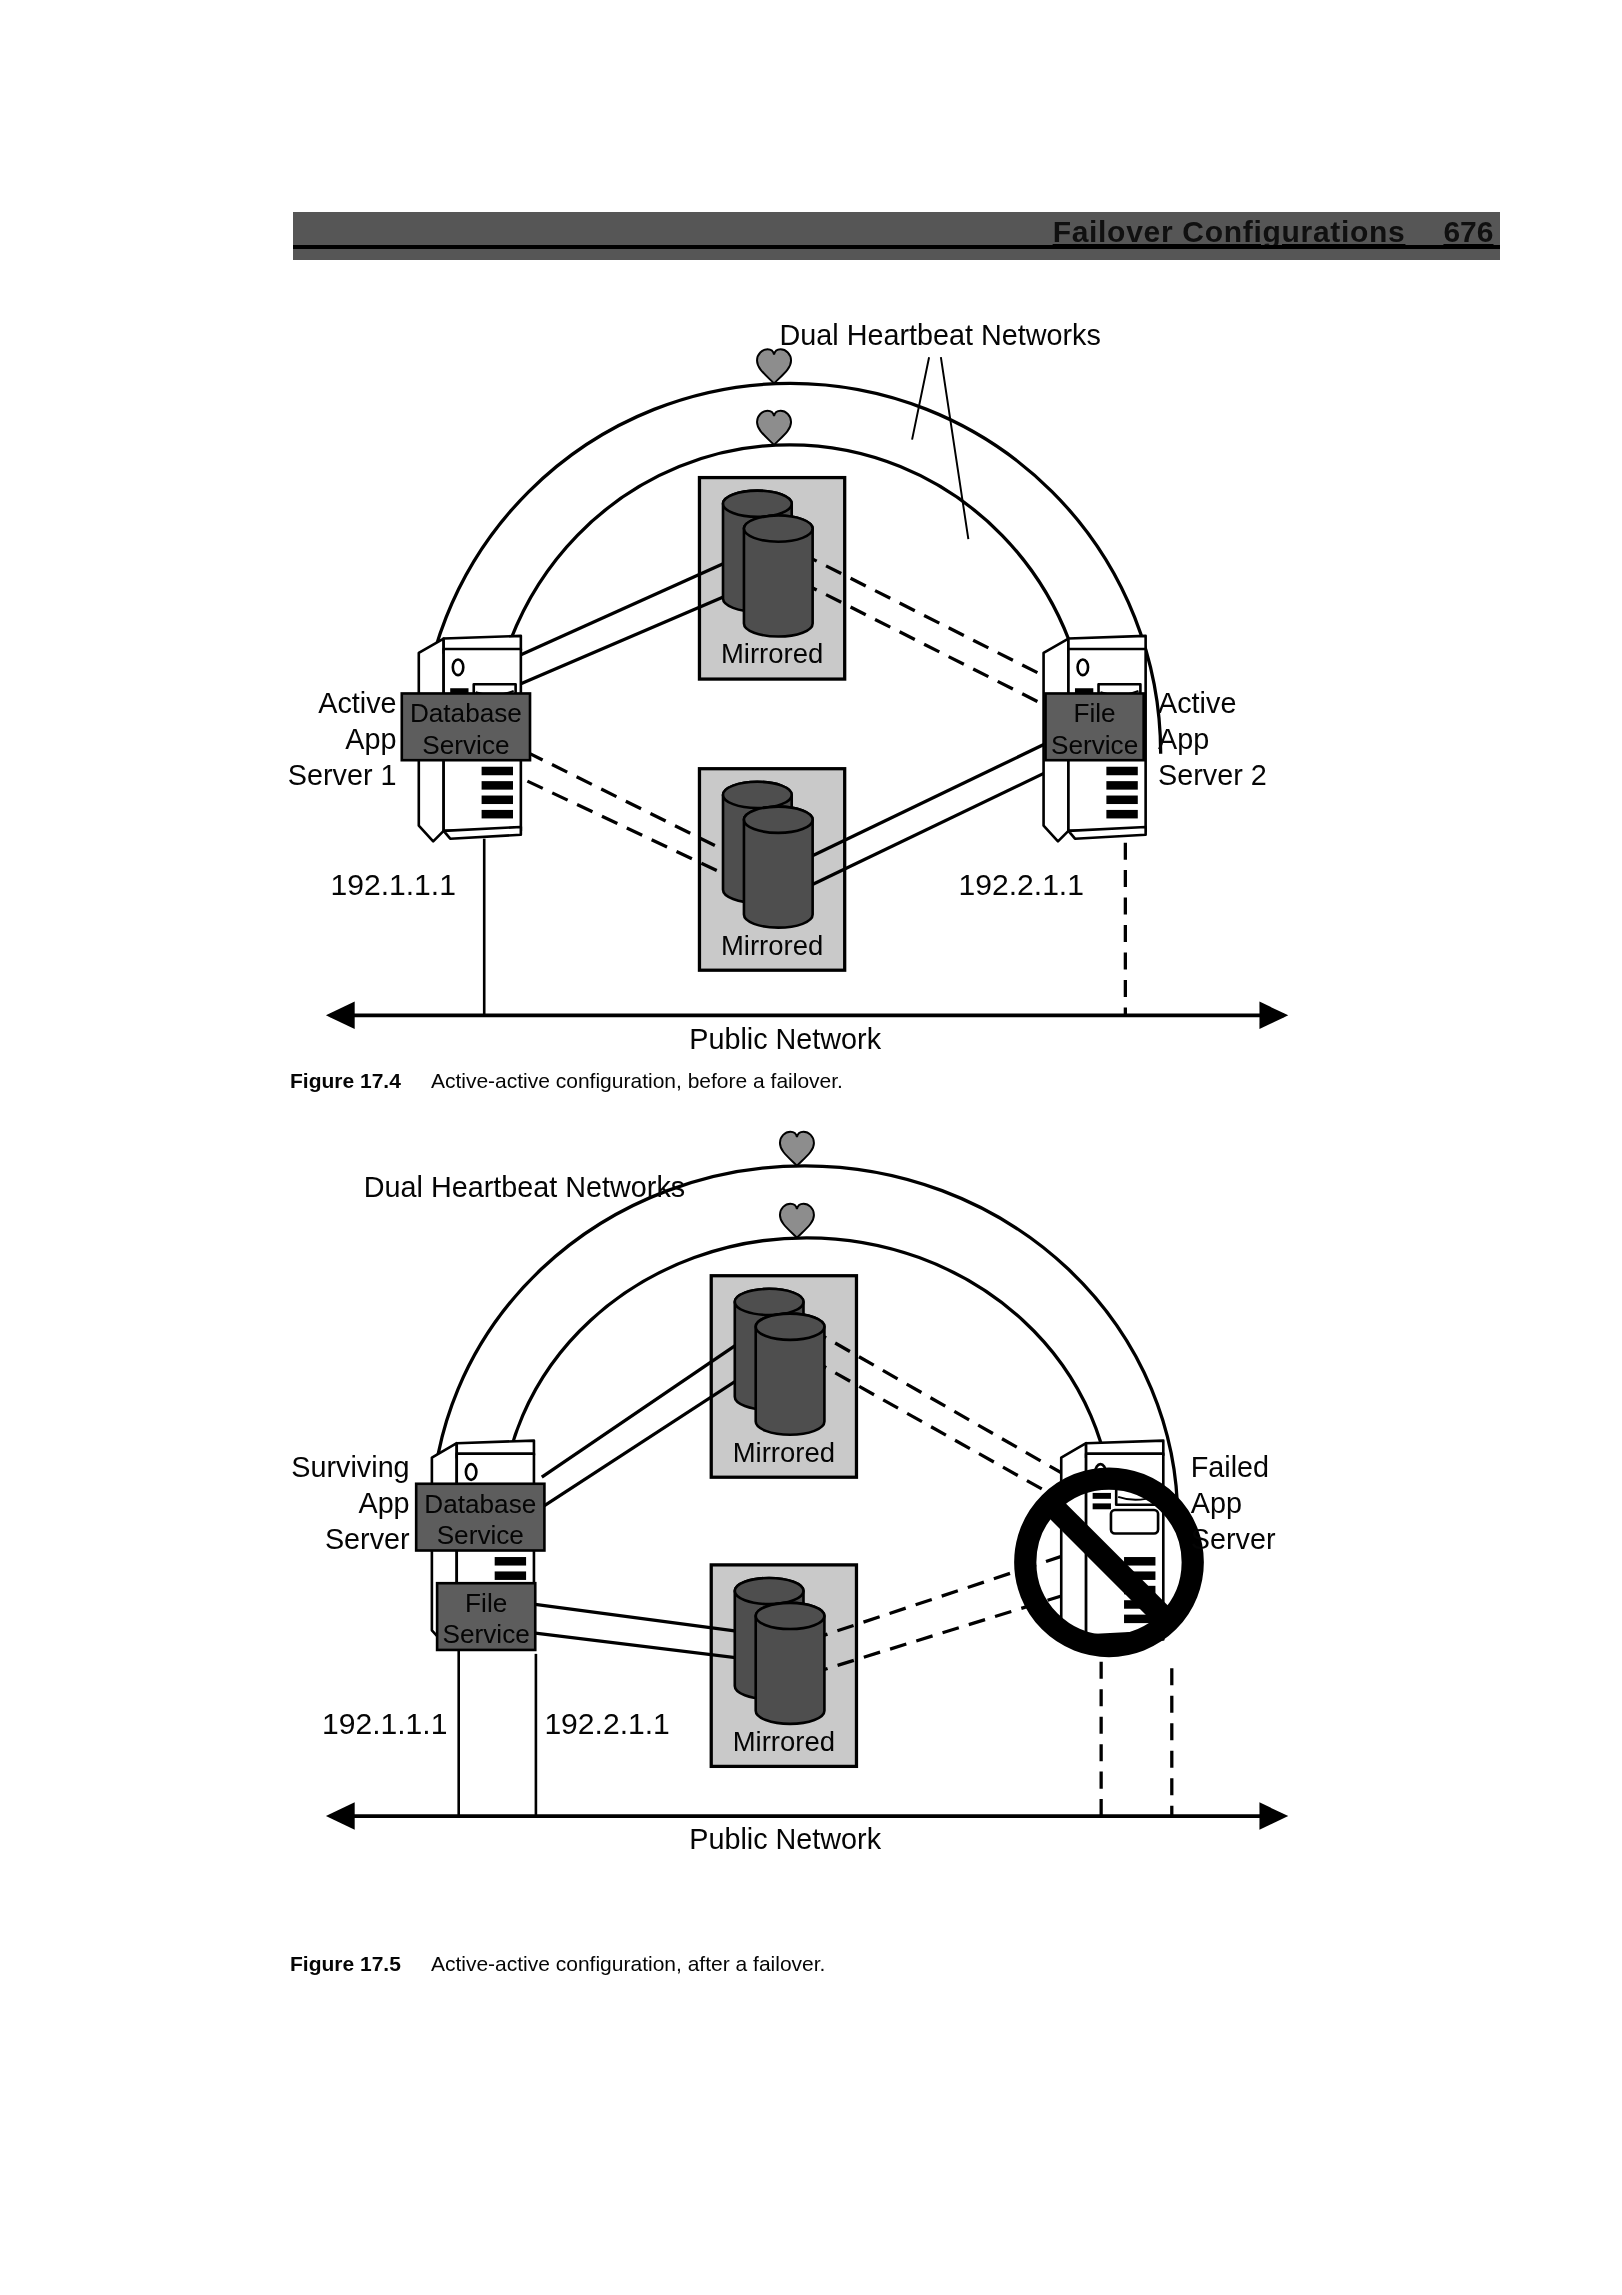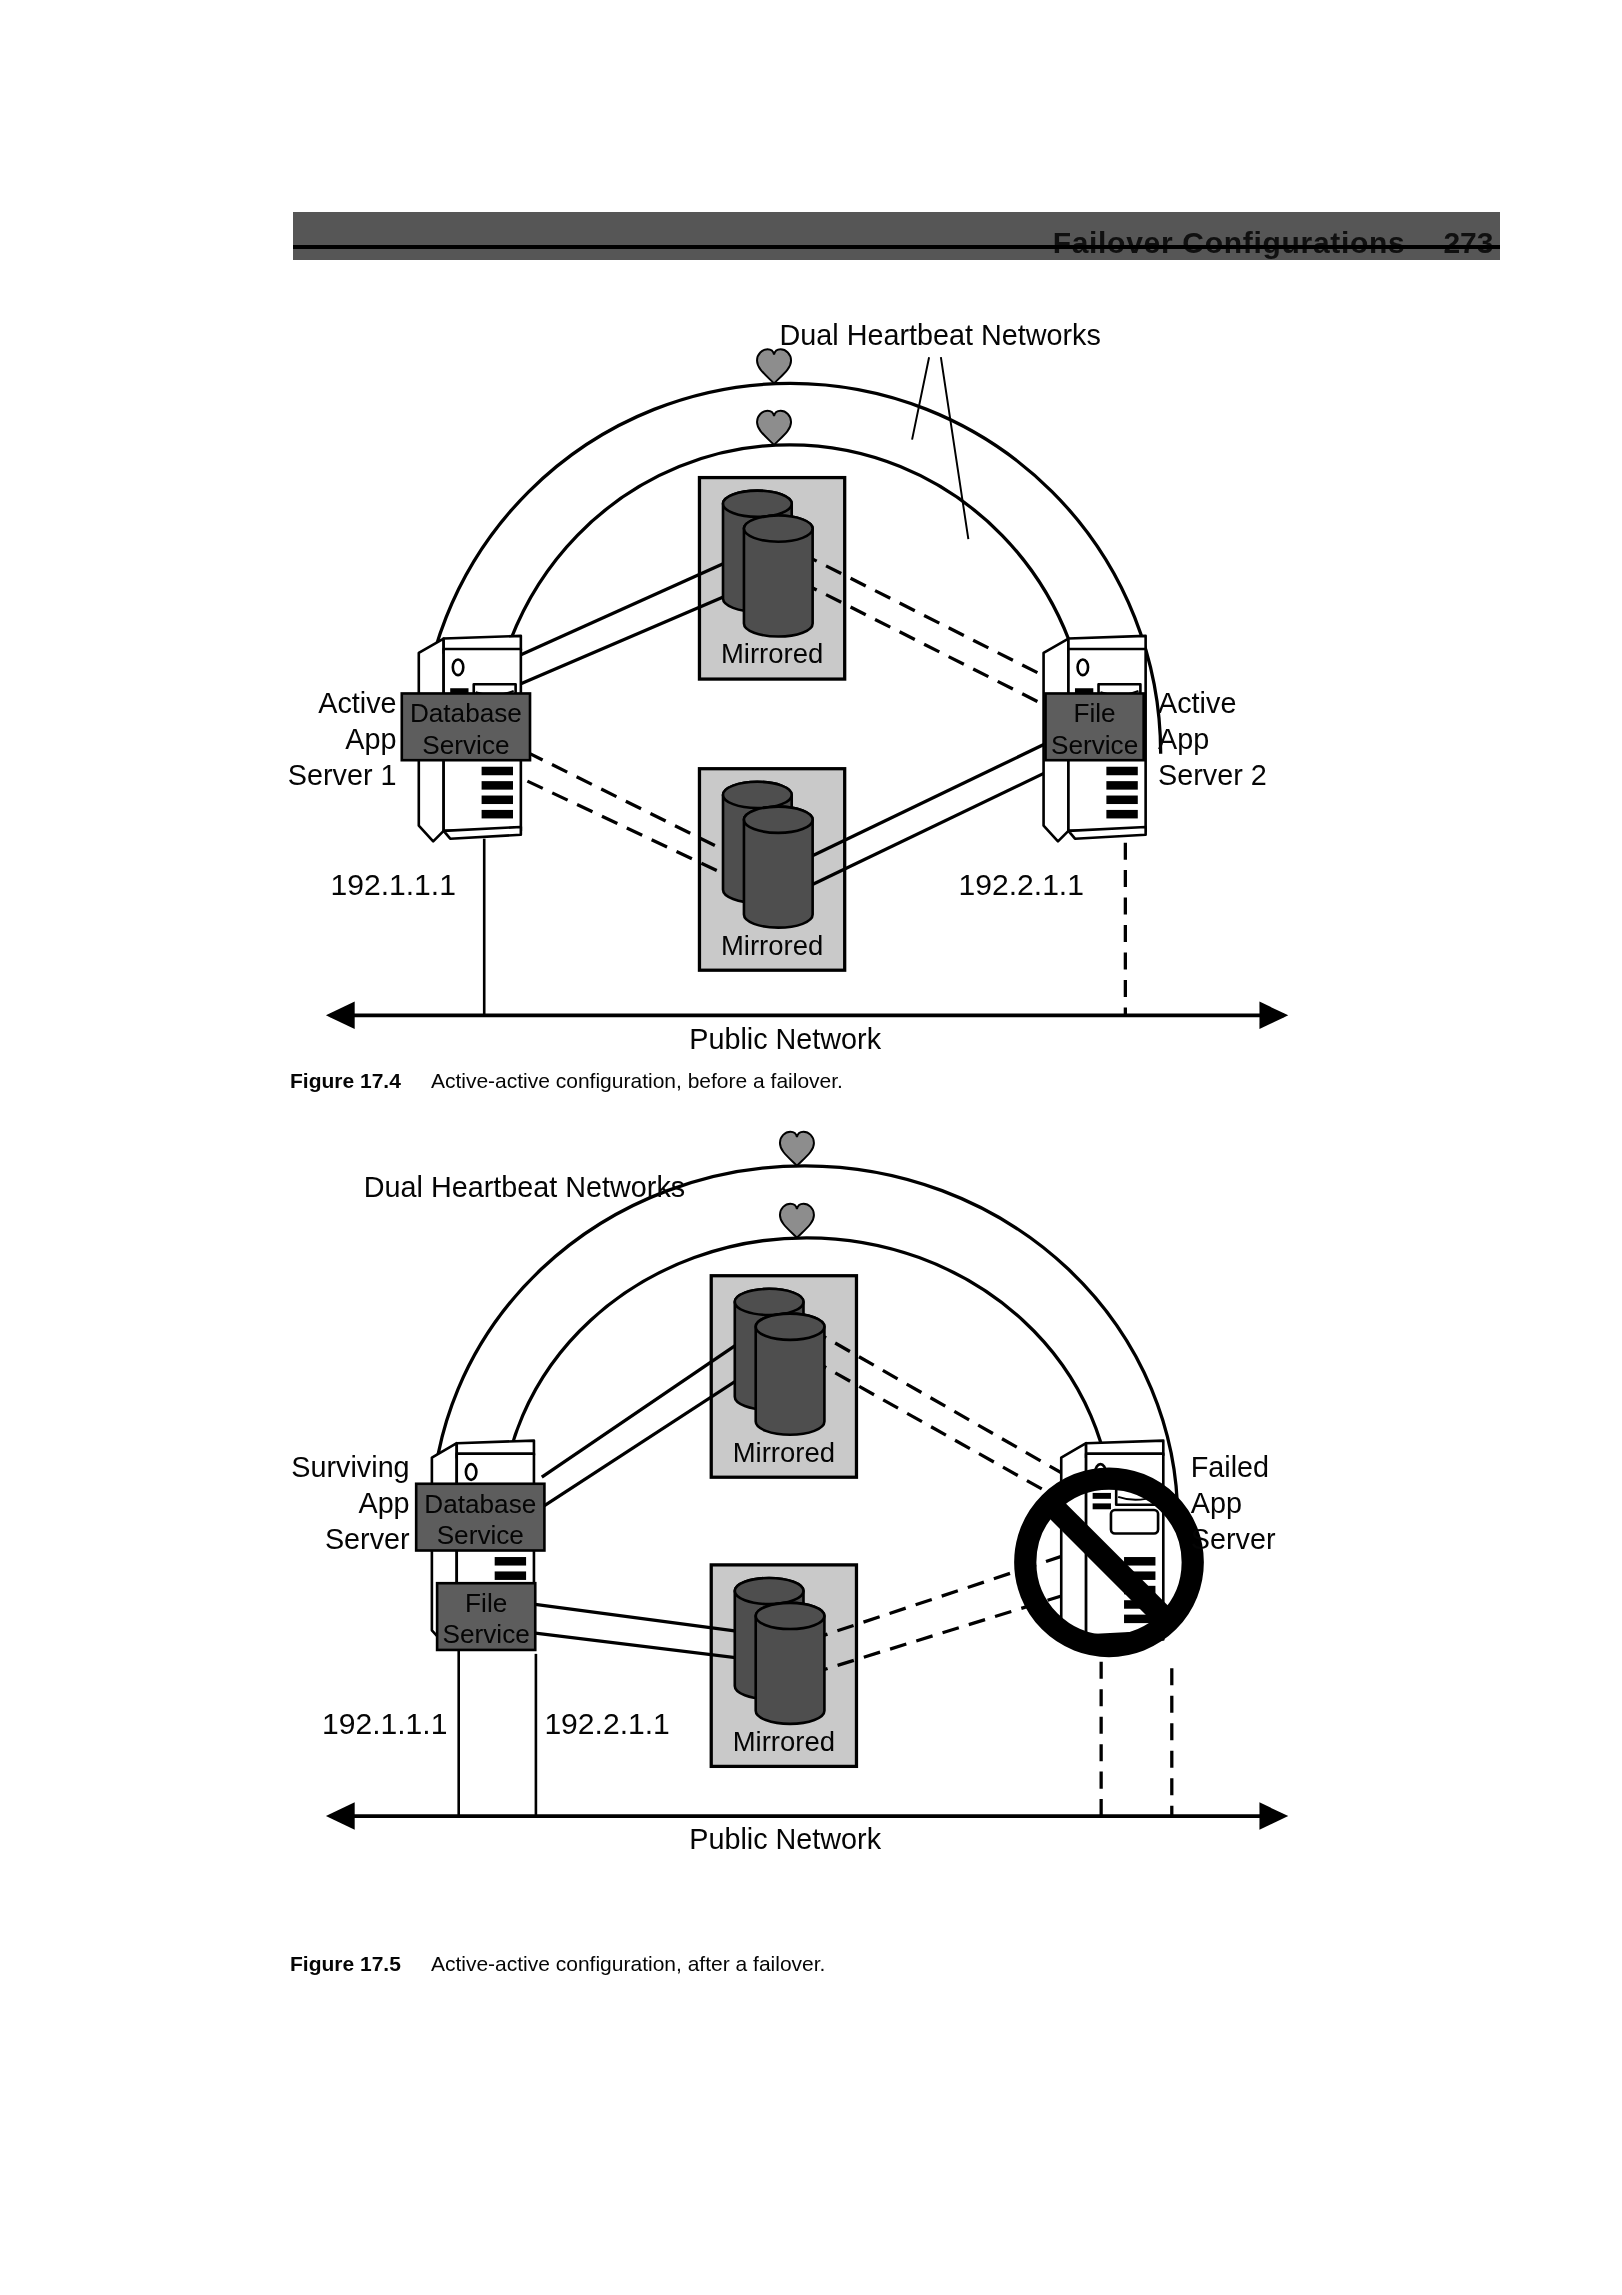--- a/index.html
+++ b/index.html
@@ -11,24 +11,25 @@
     font-family:"Liberation Sans", sans-serif;
     overflow:hidden;
   }
   
   .header-bar{
     position:absolute;
     left:293px; top:212px;
     width:1207px; height:48px;
     background:#565656;
     display:flex;
-    align-items:flex-end;
+    align-items:flex-start;
     justify-content:flex-end;
     box-sizing:border-box;
     padding:2.6px 6.5px 0 0;
+    text-decoration:underline;
   }
   .header-bar .htitle{
     font-size:30px;
     font-weight:bold;
     color:#101010;
     letter-spacing:0.7px;
     line-height:34px;
   }
   .header-bar .hpage{
     font-size:30px;
@@ -66,21 +67,21 @@
   .t46{font-size:46px;}
   .diagram-svg{position:absolute;left:0;top:0;}
 </style>
 </head>
 <body>
 
 <div class="page">
 
   <div class="header-bar">
     <span class="htitle">Failover Configurations</span>
-    <span class="hpage">273</span>
+    <span class="hpage">676</span>
   </div>
   <div class="header-rule"></div>
 
   <svg class="diagram-svg" width="1622" height="2295" viewBox="0 0 2479 3508">
 
     <defs>
 
       <g id="tower" fill="#ffffff" stroke="#000000" stroke-width="4" stroke-linejoin="round">
         <polygon points="12,30 50,8 50,302 34,318 12,294"></polygon>
         <polygon points="50,8 168,4 168,26 50,30"></polygon>

